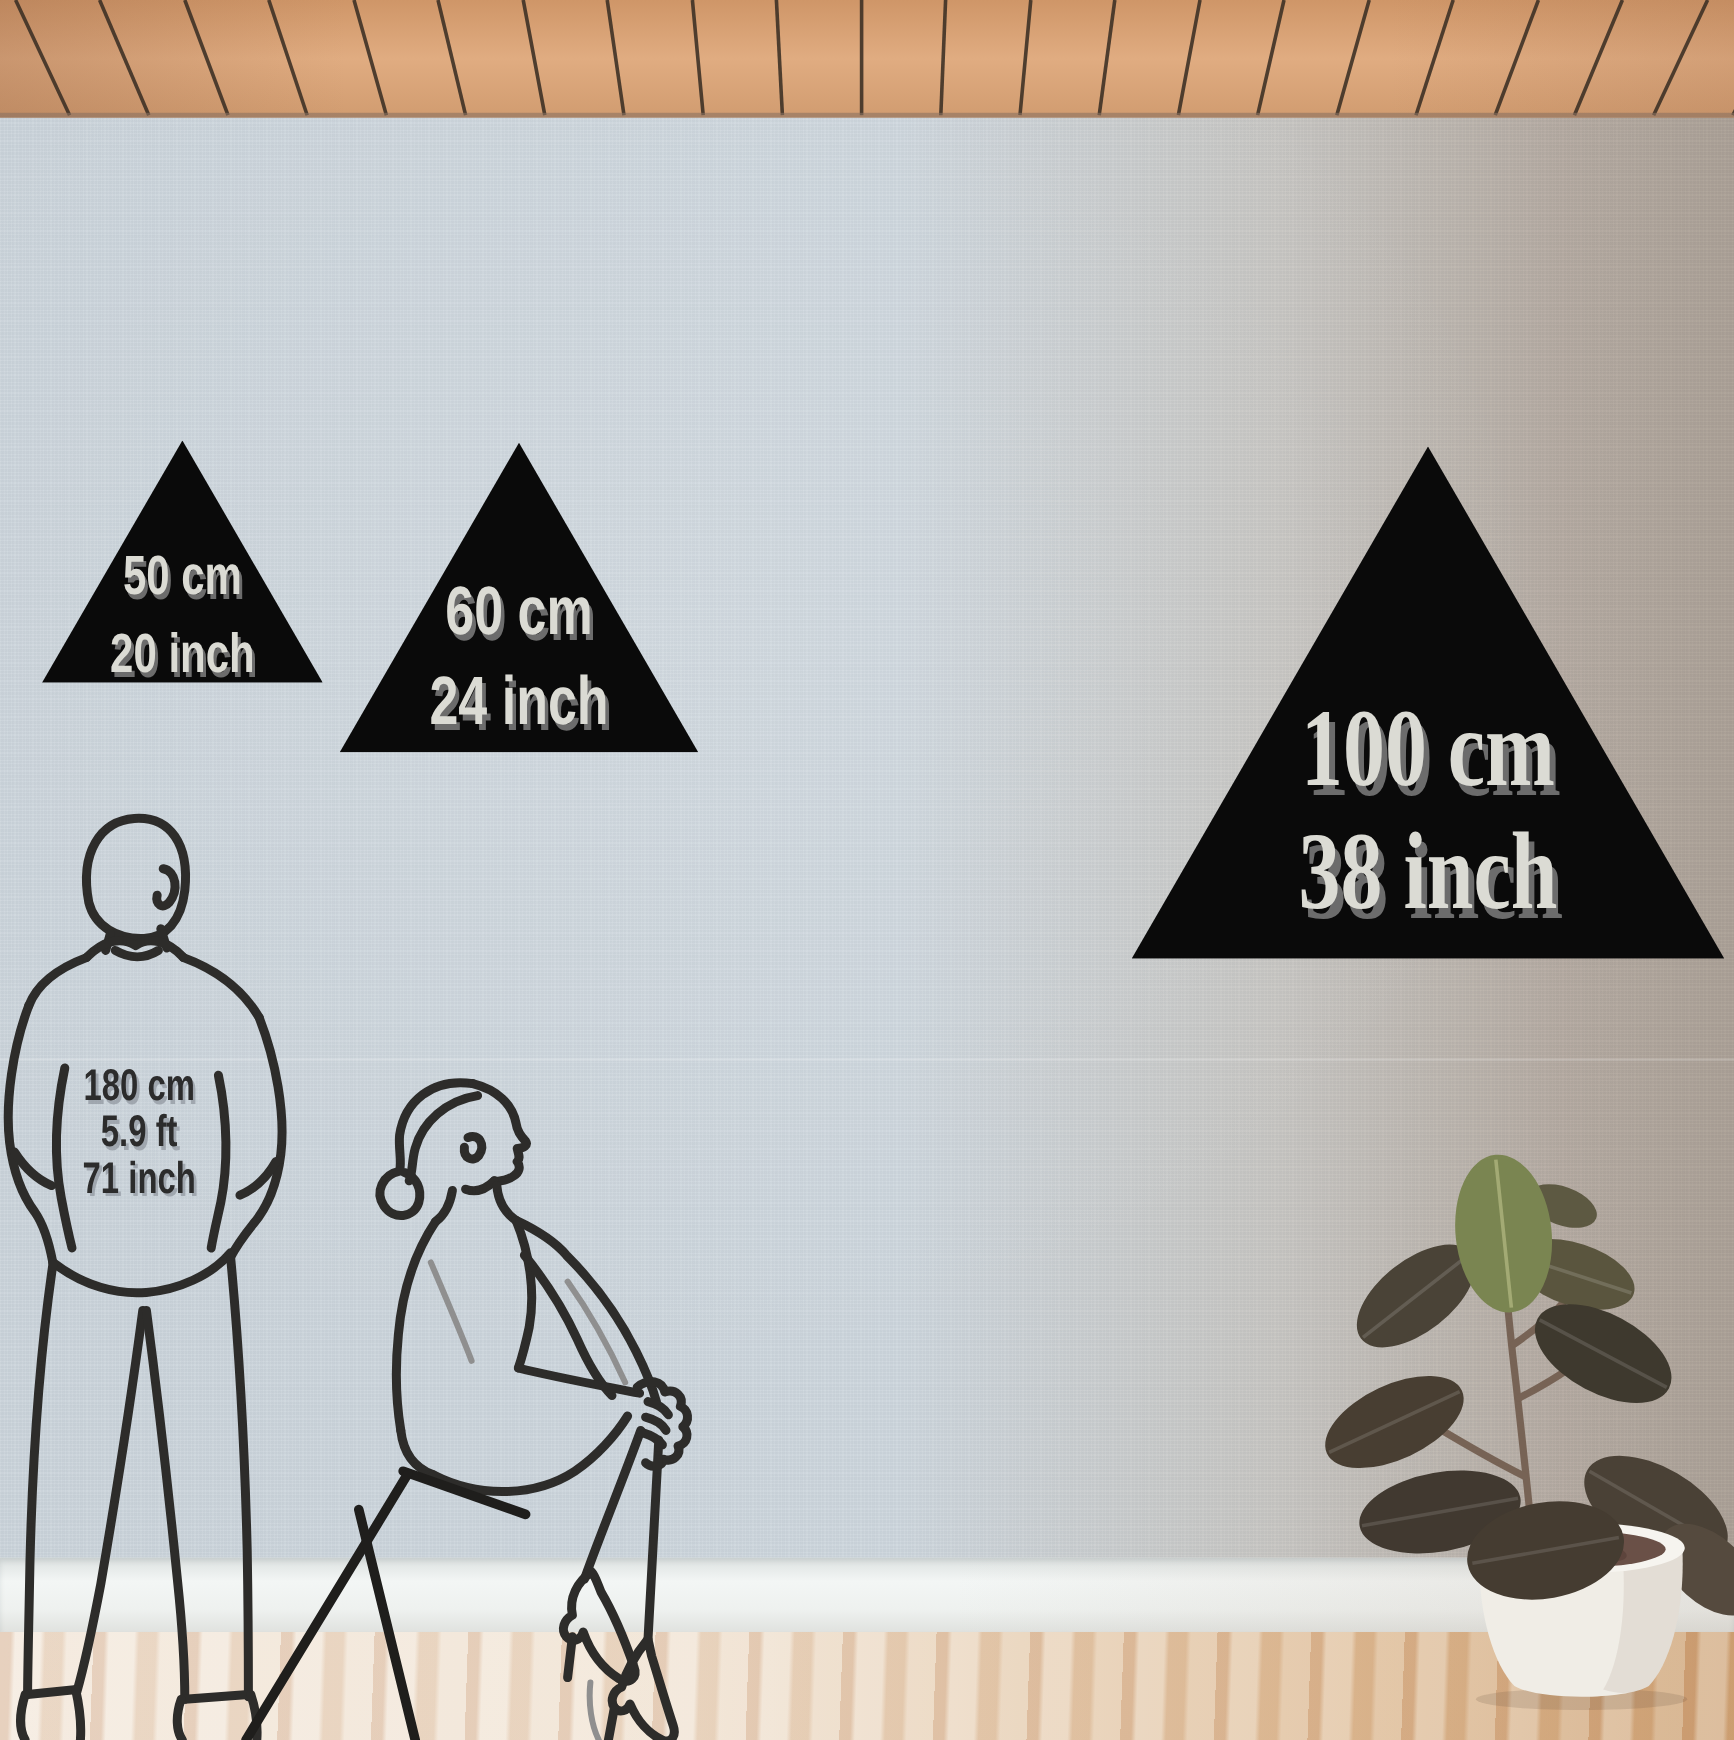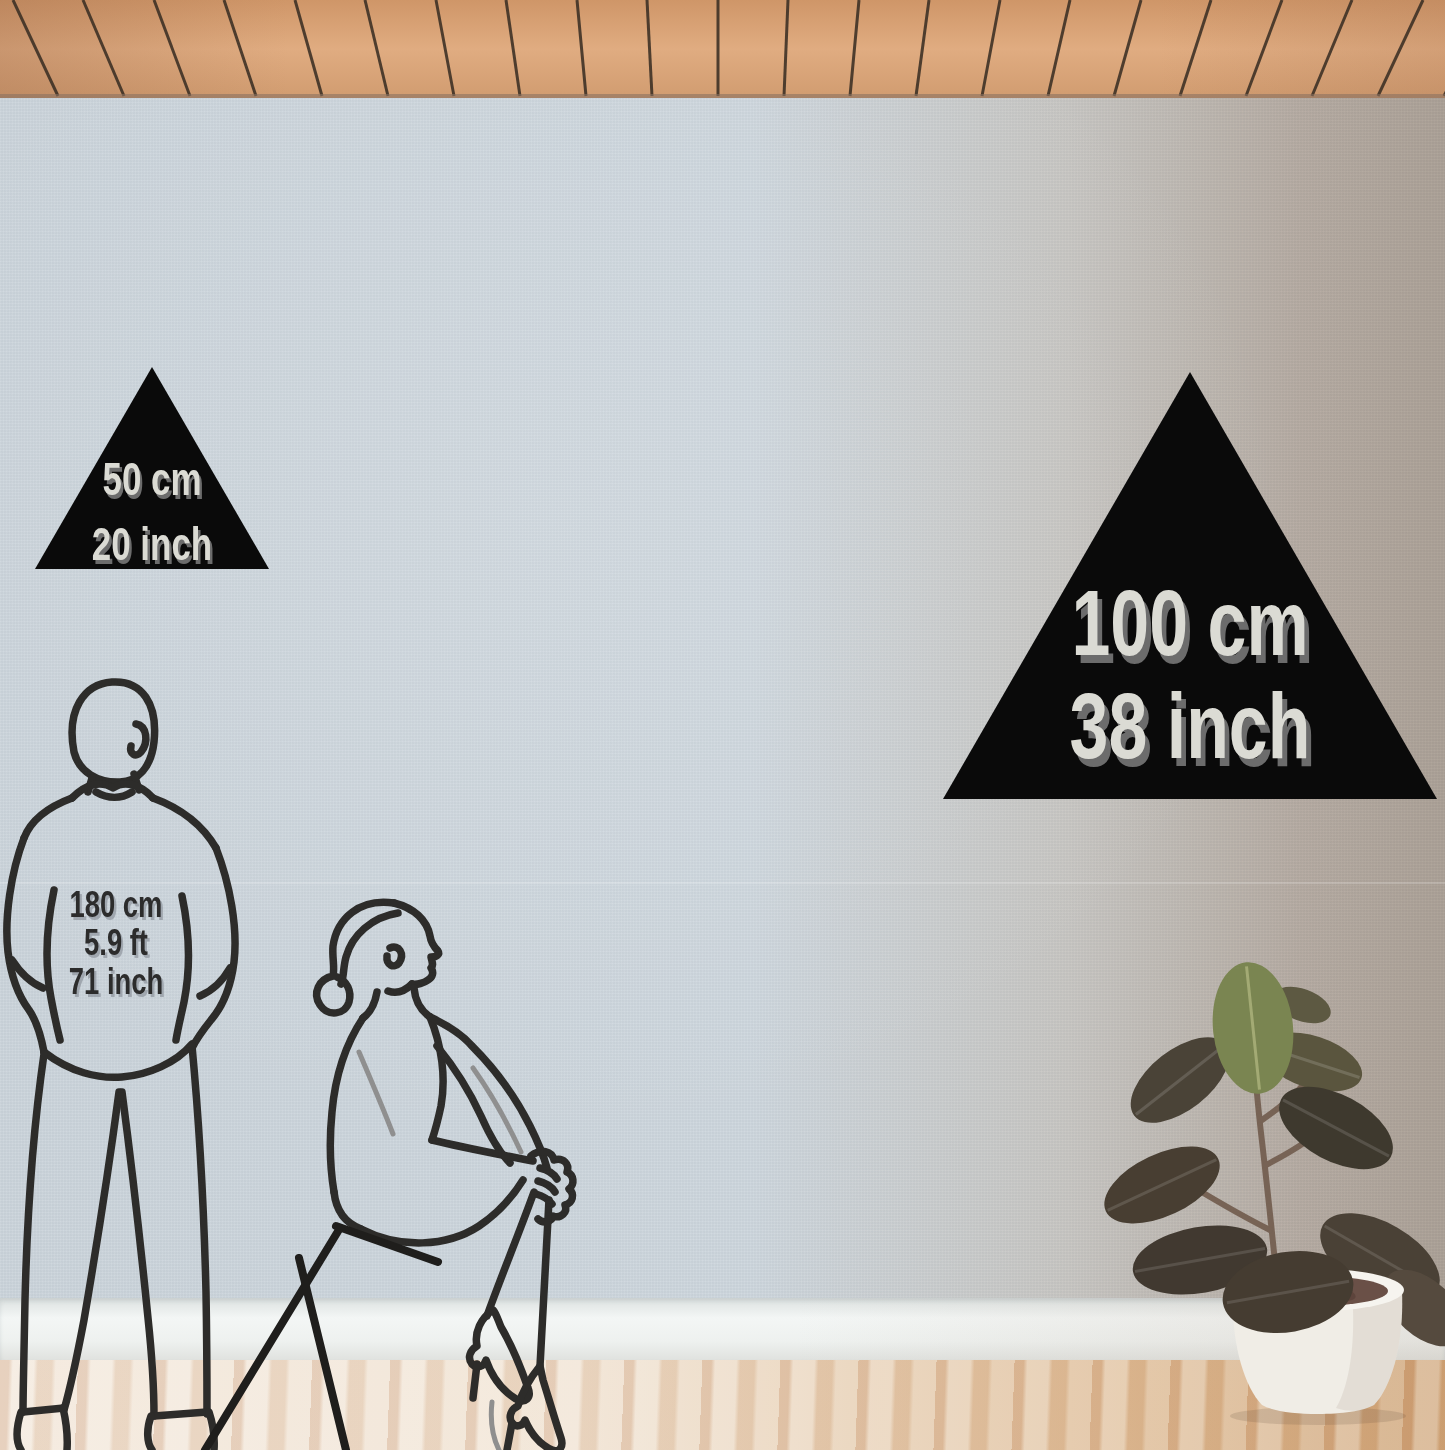--- a/index.html
+++ b/index.html
@@ -50,21 +50,21 @@
   }
   .tlab{
     position:absolute;left:0;right:0;text-align:center;line-height:1;
     color:#dbdbd4;font-weight:bold;white-space:nowrap;
     transform:scaleX(0.76);transform-origin:center;
     text-shadow:0.07em 0.09em 0 #6c6c6c;
   }
   .t1{left:35px;top:367px;width:234px;height:202px;}
   .t2{left:283px;top:369px;width:299px;height:258px;}
   .t3{left:584px;top:368px;width:372px;height:329px;}
-  .t4{left:943px;top:372px;width:494px;height:427px;}
+  .t4{left:943px;top:372px;width:494px;height:427px;font-family:Liberation Serif, serif;}
 
   
   .person-label{
     position:absolute;left:36px;top:886px;width:160px;text-align:center;
     font-weight:bold;font-size:37px;line-height:1.04;color:#2c2c2c;
     transform:scaleX(0.74);transform-origin:center;
     text-shadow:3px 3px 0 rgba(125,132,140,0.55);
     z-index:5;
   }
 
@@ -123,20 +123,24 @@
     <rect x="0" y="94" width="1445" height="4" fill="#8a7260" opacity="0.6"></rect>
   </svg>
 
   <div class="baseboard"></div>
   <div class="floor"></div>
 
   <div class="tri t1">
     <div class="tlab" style="top:89px;font-size:46px">50 cm</div>
     <div class="tlab" style="top:154px;font-size:46px">20 inch</div>
   </div>
+  <div class="tri t2">
+    <div class="tlab" style="top:112px;font-size:57px">60 cm</div>
+    <div class="tlab" style="top:187px;font-size:57px">24 inch</div>
+  </div>
   <div class="tri t4">
     <div class="tlab" style="top:205px;font-size:92px">100 cm</div>
     <div class="tlab" style="top:308px;font-size:92px">38 inch</div>
   </div>
 
   <svg class="lineart" width="1445" height="1450" viewBox="0 0 1445 1450">
     <g fill="none" stroke="#2d2c2a" stroke-width="7.5" stroke-linecap="round" stroke-linejoin="round">
       <path d="M 74 752 C 66 710 84 684 112 682 C 142 680 158 704 154 742 C 151 768 138 781 120 782 C 98 783 79 772 74 752 Z"></path>
       <path d="M 136 724 C 147 726 149 742 141 752 C 136 758 129 754 131 746"></path>
       <path d="M 92 778 L 88 792"></path>

